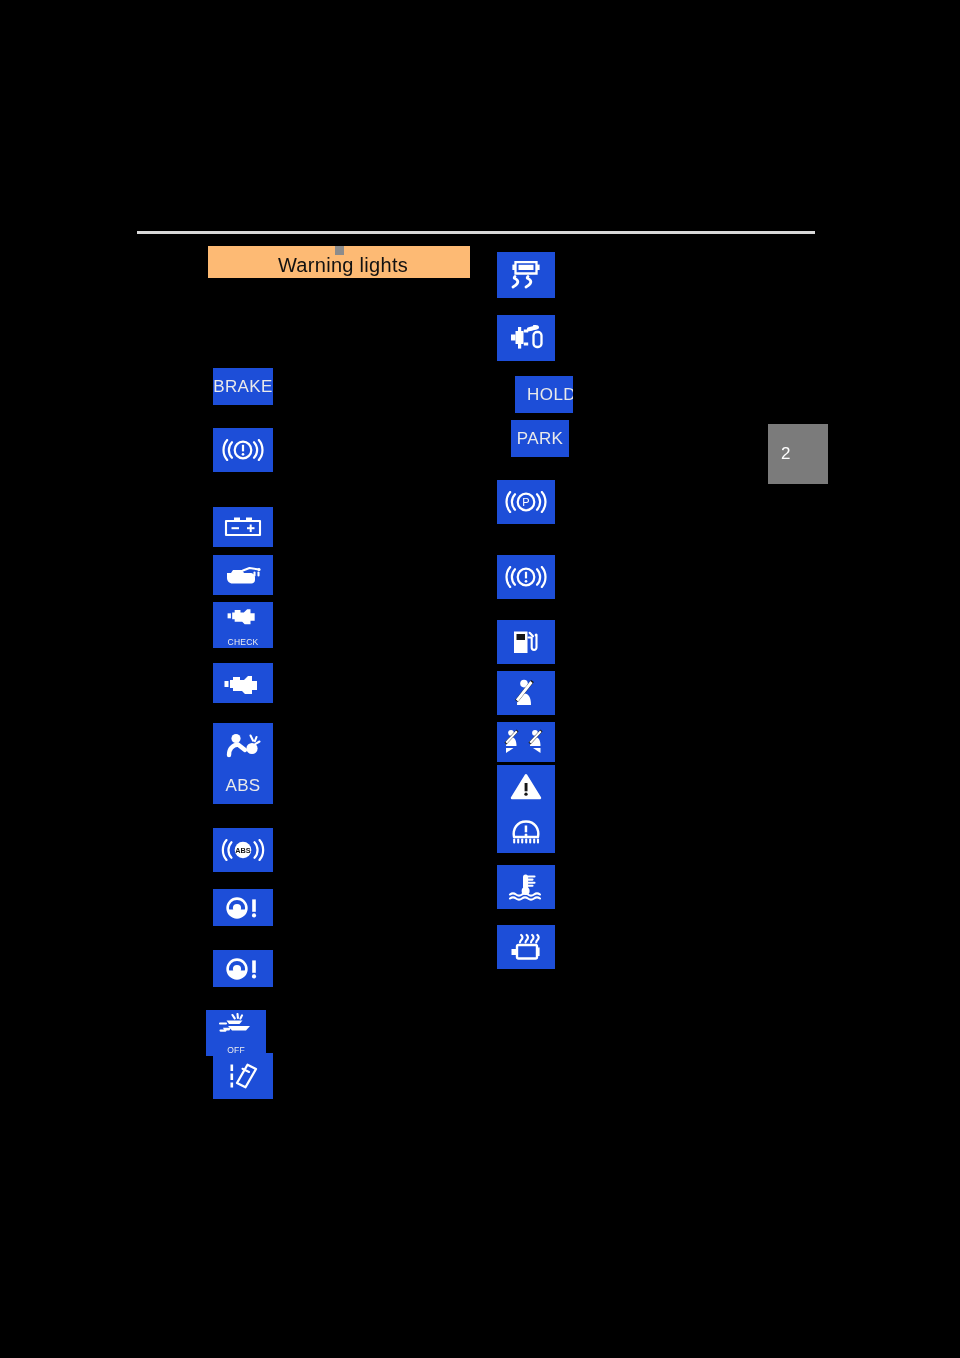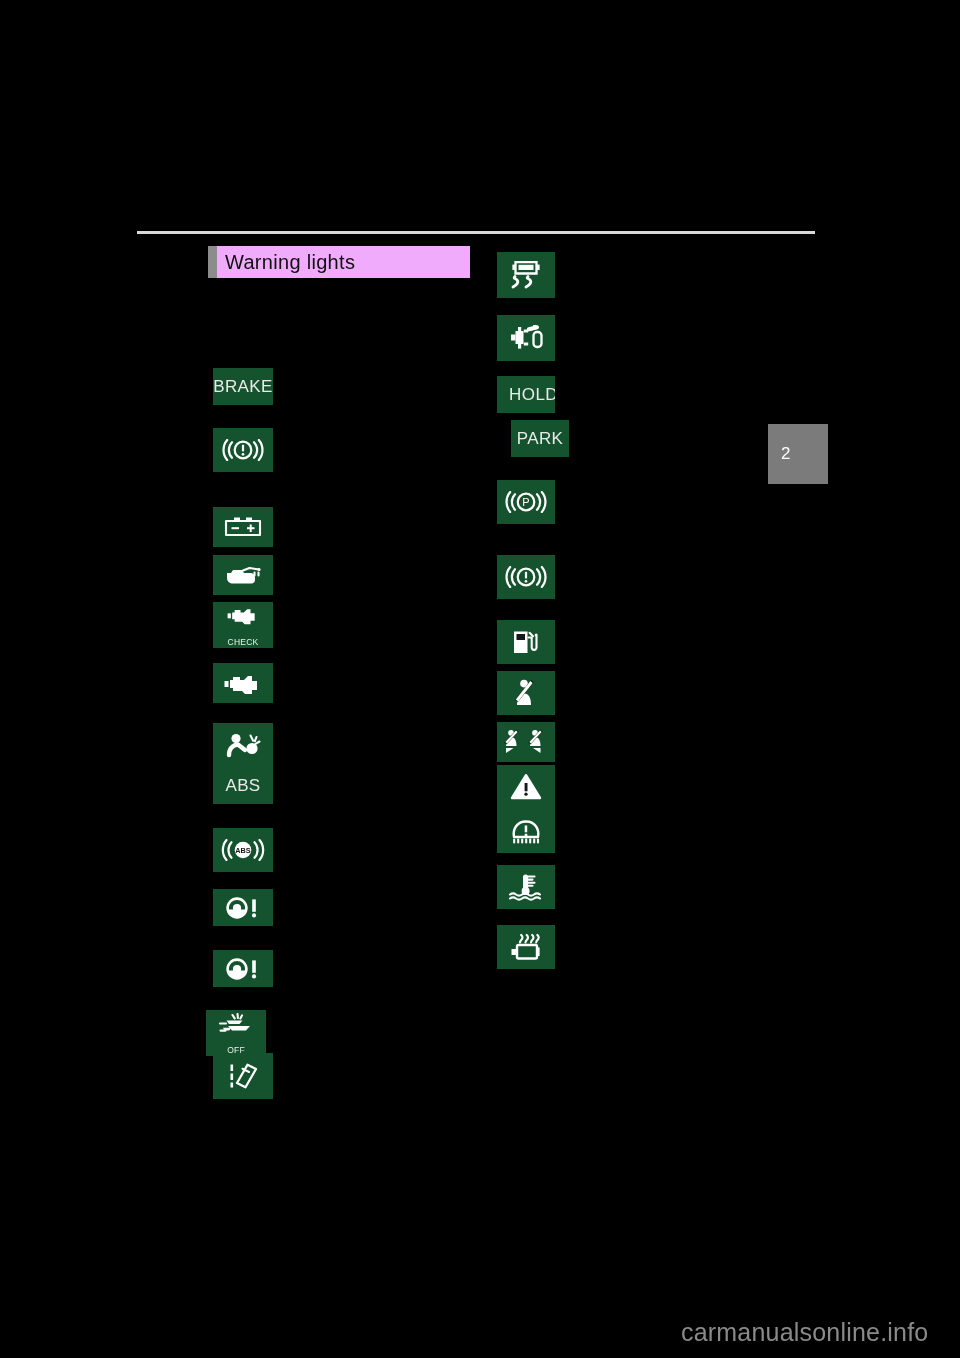--- a/index.html
+++ b/index.html
@@ -11,21 +11,21 @@
 
   
   .top-rule{
     position:absolute;left:137px;top:231px;width:678px;height:3px;
     background:#d8d8d8;
   }
 
   
   .title-box{
     position:absolute;left:208px;top:246px;width:262px;height:32px;
-    background:#f0abfc;display:flex;align-items:center;
+    background:#fdba74;display:flex;align-items:center;flex-direction:column;
   }
   .title-accent{
     width:9px;height:32px;background:#8c8c8c;flex:0 0 9px;
   }
   .title-text{
     color:#111;font-size:20px;letter-spacing:.3px;
     padding-left:8px;font-weight:400;line-height:1;
     white-space:nowrap;
   }
 
@@ -39,21 +39,21 @@
   }
 
   
   .watermark{
     position:absolute;left:681px;top:1318px;
     color:#8a8a8a;font-size:25px;letter-spacing:.2px;white-space:nowrap;
   }
 
   
   .tile{
-    position:absolute;background:#14532d;
+    position:absolute;background:#1d4ed8;
     display:flex;align-items:center;justify-content:center;
     box-sizing:border-box;overflow:hidden;
   }
   .tile.w-left{width:60px;height:37px;}
   .tile.w-right{width:58px;height:37px;}
   .tile-label{
     color:#eaeaea;font-size:17px;letter-spacing:.4px;line-height:1;
     font-family:"Liberation Sans", sans-serif;
   }
   .tile svg{display:block;}
@@ -74,21 +74,20 @@
 
   <div class="title-box">
     <div class="title-accent"></div>
     <div class="title-text">Warning lights</div>
   </div>
 
   <div class="chapter-tab">
     <span>2</span>
   </div>
 
-  <div class="watermark">carmanualsonline.info</div>
 
   <div id="icons">
       <div class="tile w-left" style="left: 213px; top: 368px;">
         <div class="tile-label">BRAKE</div>
       </div>
       <div class="tile w-left" style="left: 213px; top: 428px; height: 44px;">
         <svg width="46" height="22" viewBox="0 0 46 22">
       <circle cx="23" cy="11" r="8.3" fill="none" stroke="#fff" stroke-width="2.2"></circle>
       <rect x="21.9" y="5.8" width="2.2" height="6.6" fill="#fff" stroke="none"></rect>
       <circle cx="23" cy="15.3" r="1.35" fill="#fff" stroke="none"></circle>
@@ -217,21 +216,21 @@
       <path d="M6 9.5 h4.5 v6 H6 Z" fill="#fff" stroke="none"></path>
       <path d="M13 2 h3.2 v4 H13 Z" fill="#fff" stroke="none"></path>
       <path d="M13 19 h3.2 v4.6 H13 Z" fill="#fff" stroke="none"></path>
       <path d="M18.8 4.5 h4.4 v3 h-4.4 Z" fill="#fff" stroke="none"></path>
       <path d="M18.8 17.5 h4.4 v3 h-4.4 Z" fill="#fff" stroke="none"></path>
       <rect x="28.5" y="7" width="8" height="15" rx="3.4" fill="none" stroke="#fff" stroke-width="2.3"></rect>
       <path d="M23 5 l9-2.2 -2.6-2.3" fill="none" stroke="#fff" stroke-width="2.5" stroke-linecap="round" stroke-linejoin="round"></path>
       <path d="M24 4.2 l8-2" fill="none" stroke="#fff" stroke-width="4" stroke-linecap="round"></path>
     </svg>
       </div>
-      <div class="tile w-right" style="left: 497px; top: 376px; padding-left: 15px;">
+      <div class="tile w-right" style="left: 515px; top: 376px; padding-left: 15px;">
         <div class="tile-label">HOLD</div>
       </div>
       <div class="tile w-right" style="left: 497px; top: 420px; margin-left: 14px;">
         <div class="tile-label">PARK</div>
       </div>
       <div class="tile w-right" style="left: 497px; top: 480px; height: 44px;">
         <svg width="46" height="22" viewBox="0 0 46 22">
       <circle cx="23" cy="11" r="8.3" fill="none" stroke="#fff" stroke-width="2.2"></circle>
       <text x="23" y="15.2" text-anchor="middle" font-family="Liberation Sans, sans-serif" font-size="11" fill="#fff">P</text>
       <path d="M12 3.2 a11.3 11.3 0 0 0 0 15.6" fill="none" stroke="#fff" stroke-width="2.2" stroke-linecap="round"></path>

